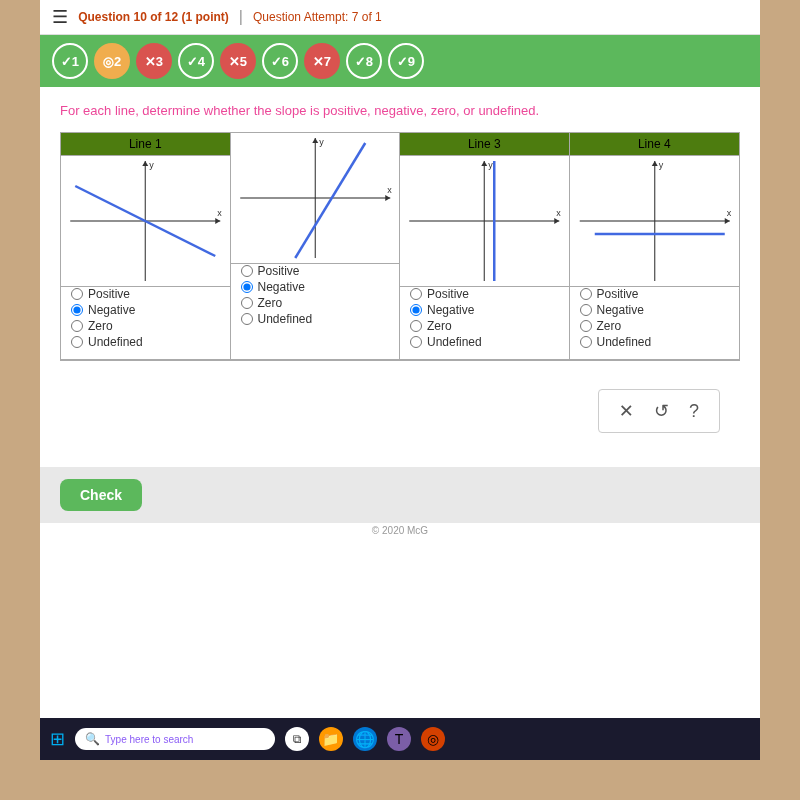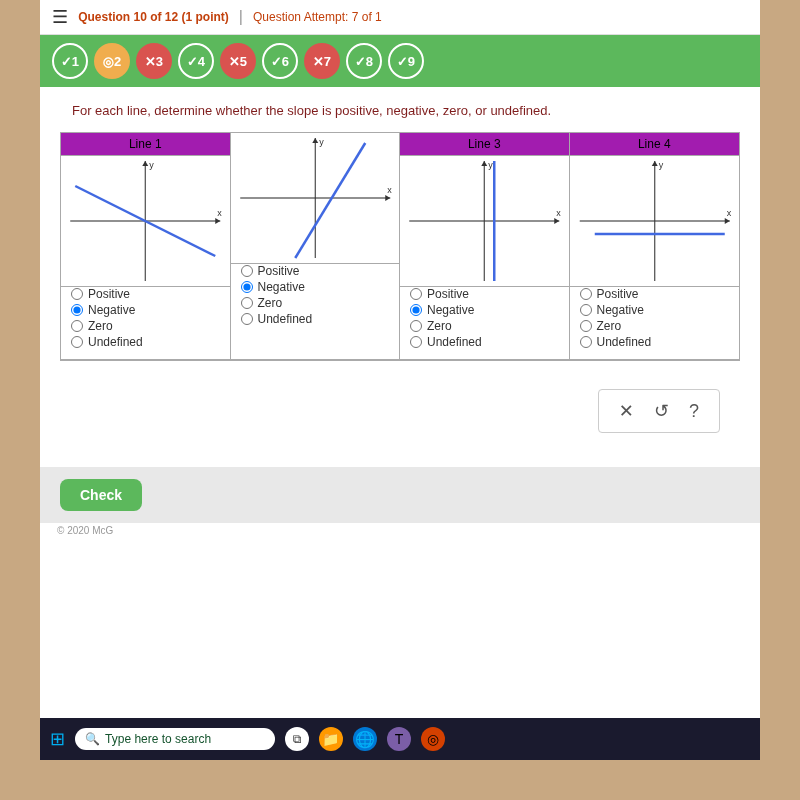--- a/index.html
+++ b/index.html
@@ -76,23 +76,22 @@
     .nav-btn.current { background: #f0ad4e; }
 
     
     .main-content {
       padding: 16px 20px;
       background: #fff;
     }
 
     .question-text {
       font-size: 13px;
-      color: #7f1d1d;
+      color: #ec4899;
       margin-bottom: 14px;
-      margin-left: 12px;
     }
 
     
     .lines-table {
       border: 1px solid #aaa;
       display: grid;
       grid-template-columns: repeat(4, 1fr);
       margin-bottom: 20px;
     }
 
@@ -105,21 +104,21 @@
     .line-cell:last-child {
       border-right: none;
     }
 
     .line-header {
       text-align: center;
       font-size: 12px;
       font-weight: normal;
       padding: 4px 0;
       border-bottom: 1px solid #aaa;
-      background: #a21caf;
+      background: #4d7c0f;
     }
 
     .graph-area {
       position: relative;
       height: 130px;
       background: #fff;
       overflow: hidden;
     }
 
     .graph-area svg {
@@ -225,21 +224,21 @@
       border-radius: 50%;
       display: flex;
       align-items: center;
       justify-content: center;
       font-size: 14px;
     }
 
     .copyright {
       font-size: 10px;
       color: #999;
-      text-align: left;
+      text-align: center;
       padding: 2px 17px;
     }
 
     .windows-logo {
       color: #00adef;
       font-size: 18px;
     }
   </style>
 </head>
 <body>
@@ -433,21 +432,21 @@
   <div class="check-bar">
     <button class="check-btn">Check</button>
   </div>
 
   <div class="copyright">© 2020 McG</div>
 
   <div class="taskbar">
     <span class="windows-logo">⊞</span>
     <div class="taskbar-search">
       <span>🔍</span>
-      <span style="font-size:12px;color:#14532d;">Type here to search</span>
+      <span style="font-size:10px;color:#8b5cf6;">Type here to search</span>
     </div>
     <div class="taskbar-icons">
       <div class="taskbar-icon" style="background:#fff;color:#333;font-size:12px;">⧉</div>
       <div class="taskbar-icon" style="background:#f90;font-size:14px;">📁</div>
       <div class="taskbar-icon" style="background:#0078d4;border-radius:50%;font-size:16px;">🌐</div>
       <div class="taskbar-icon" style="background:#7b5ea7;border-radius:50%;font-size:14px;">T</div>
       <div class="taskbar-icon" style="background:#d44000;border-radius:50%;font-size:14px;">◎</div>
     </div>
   </div>
 

